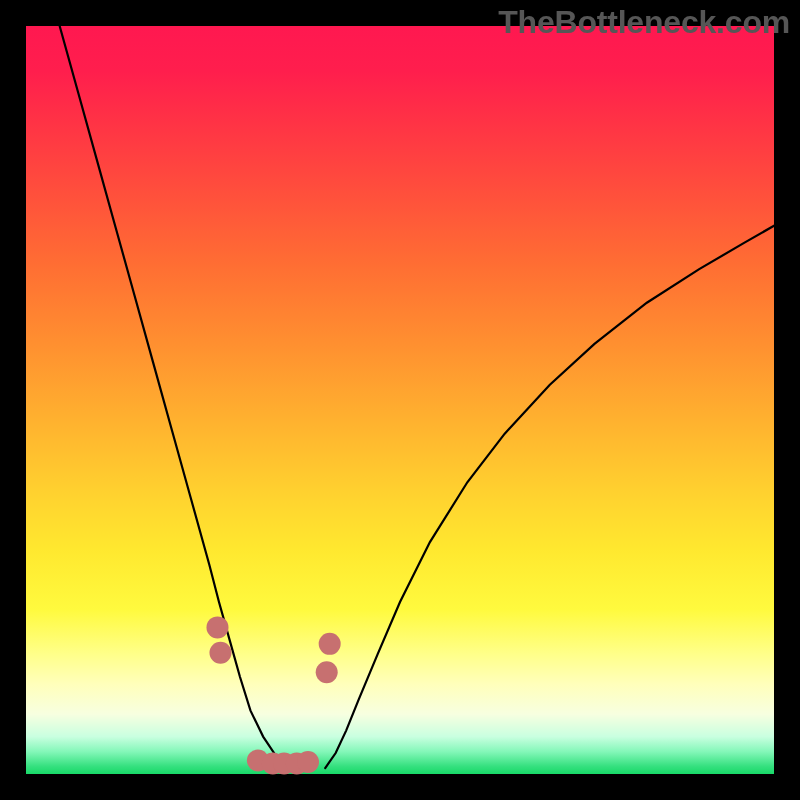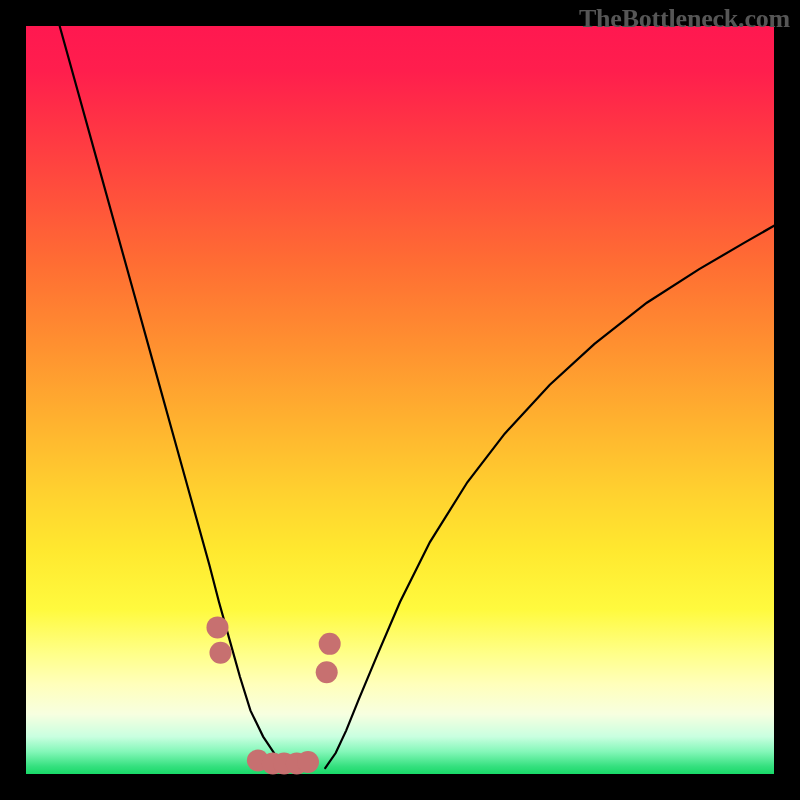--- a/index.html
+++ b/index.html
@@ -33,22 +33,22 @@
       #c9ffe0 95%,
       #84f7b9 97%,
       #34e07e 99%,
       #18d968 100%
     );
   }
   .watermark {
     position: absolute;
     top: 4px;
     right: 10px;
-    font-family: Liberation Serif, serif;
-    font-size: 26px;
+    font-family: Liberation Sans, sans-serif;
+    font-size: 32px;
     font-weight: 600;
     color: #565656;
     letter-spacing: -0.2px;
     user-select: none;
   }
   svg.overlay {
     position: absolute;
     left: 26px;
     top: 26px;
     width: 748px;

